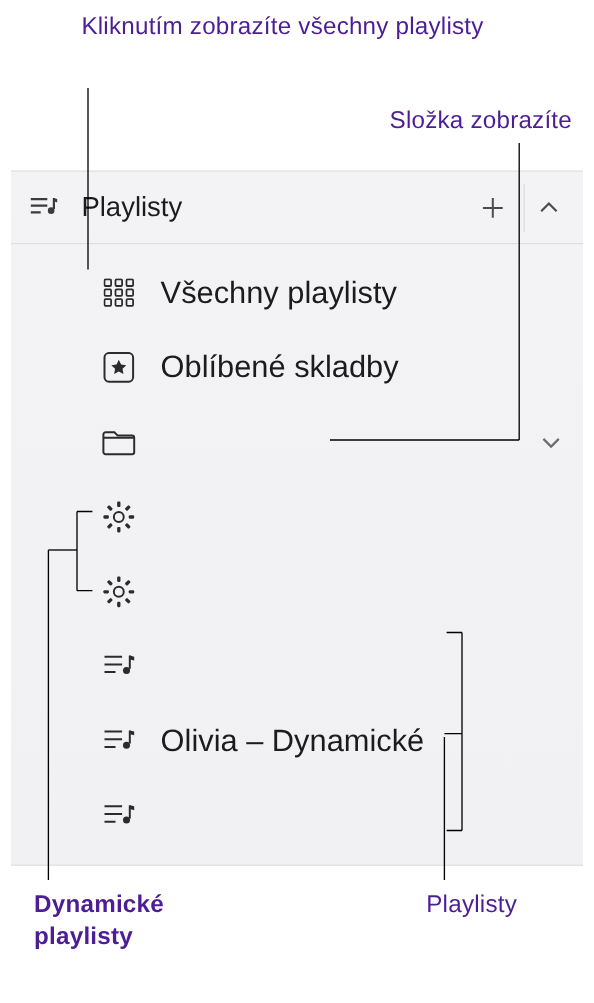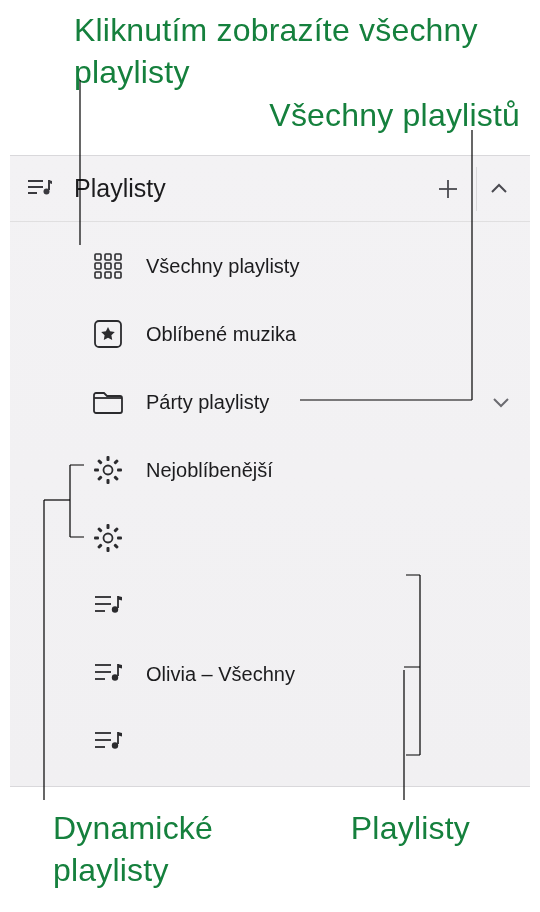--- a/index.html
+++ b/index.html
@@ -7,23 +7,23 @@
     width: 540px;
     height: 912px;
     font-family: -apple-system, BlinkMacSystemFont, "Helvetica Neue", Arial, sans-serif;
     background: #fff;
     position: relative;
     color: #000;
   }
 
   .callout {
     position: absolute;
-    font-size: 32px;
+    font-size: 22px;
     line-height: 1.3;
-    color: #15803d;
+    color: #4c1d95;
     letter-spacing: 0.2px;
   }
 
   .panel {
     position: absolute;
     left: 10px;
     right: 10px;
     top: 155px;
     height: 632px;
     background: linear-gradient(180deg,#f3f2f4 0%, #f1f0f2 100%);
@@ -67,21 +67,21 @@
     position:relative;
   }
   .item .icon {
     position:absolute;
     left: 78px;
     width: 40px;
     display:flex; align-items:center; justify-content:center;
     color:#2b2b2e;
   }
   .item .label {
-    font-size: 20px;
+    font-size: 28px;
     color:#1c1c1e;
     padding-left: 58px;
   }
   .item .disc {
     position:absolute;
     right: 20px;
     display:flex; align-items:center; justify-content:center;
     color:#6b6b70;
   }
 
@@ -92,22 +92,22 @@
     position:absolute;
     left:0; top:0;
     width:540px; height:912px;
     pointer-events:none;
   }
 </style>
 </head>
 <body>
 
 <div class="callout" style="left:74px; top:10px;">Kliknutím zobrazíte všechny playlisty</div>
-<div class="callout" style="right:20px; top:95px; text-align:right;">Všechny playlistů</div>
-<div class="callout" style="left:53px; top:808px;">
+<div class="callout" style="right:20px; top:95px; text-align:right;">Složka zobrazíte</div>
+<div class="callout" style="left:31px; top:808px;font-weight:bold;">
   <span>Dynamické</span><br>
   <span>playlisty</span>
 </div>
 <div class="callout" style="right:70px; top:808px; text-align:right;">Playlisty</div>
 
 <div class="panel">
 
   <div class="header-row">
     <span class="header-icon">
       <svg width="26" height="22" viewBox="0 0 26 22" fill="none" stroke="currentColor" stroke-width="2">
@@ -152,31 +152,30 @@
       <span class="label">Všechny playlisty</span>
     </div>
 
     <div class="item">
       <span class="icon">
         <svg width="30" height="30" viewBox="0 0 30 30" stroke="#2b2b2e" stroke-width="1.8" fill="none">
           <rect x="2" y="2" width="26" height="26" rx="4"></rect>
           <path d="M15 8 l2.1 4.3 4.7 0.7 -3.4 3.3 0.8 4.7 -4.2 -2.2 -4.2 2.2 0.8 -4.7 -3.4 -3.3 4.7 -0.7 z" fill="#2b2b2e" stroke="none"></path>
         </svg>
       </span>
-      <span class="label">Oblíbené muzika</span>
+      <span class="label">Oblíbené skladby</span>
     </div>
 
     <div class="item">
       <span class="icon">
         <svg width="32" height="26" viewBox="0 0 32 26" stroke="#2b2b2e" stroke-width="1.8" fill="none">
           <path d="M2 6 a2 2 0 0 1 2 -2 h8 l3 3 h13 a2 2 0 0 1 2 2 v13 a2 2 0 0 1 -2 2 h-24 a2 2 0 0 1 -2 -2 z"></path>
           <line x1="2" y1="9" x2="30" y2="9"></line>
         </svg>
       </span>
-      <span class="label">Párty playlisty</span>
       <span class="disc">
         <svg width="18" height="12" viewBox="0 0 18 12" fill="none" stroke="#6b6b70" stroke-width="2">
           <polyline points="2,3 9,10 16,3"></polyline>
         </svg>
       </span>
     </div>
 
     <div class="item">
       <span class="icon">
         <svg width="30" height="30" viewBox="0 0 30 30" stroke="#2b2b2e" stroke-width="1.8" fill="none">
@@ -186,21 +185,20 @@
             <rect x="13.5" y="24" width="3" height="5" rx="1" fill="#2b2b2e" stroke="none"></rect>
             <rect x="1" y="13.5" width="5" height="3" rx="1" fill="#2b2b2e" stroke="none"></rect>
             <rect x="24" y="13.5" width="5" height="3" rx="1" fill="#2b2b2e" stroke="none"></rect>
             <rect x="13.5" y="1" width="3" height="5" rx="1" fill="#2b2b2e" stroke="none" transform="rotate(45 15 15)"></rect>
             <rect x="13.5" y="24" width="3" height="5" rx="1" fill="#2b2b2e" stroke="none" transform="rotate(45 15 15)"></rect>
             <rect x="1" y="13.5" width="5" height="3" rx="1" fill="#2b2b2e" stroke="none" transform="rotate(45 15 15)"></rect>
             <rect x="24" y="13.5" width="5" height="3" rx="1" fill="#2b2b2e" stroke="none" transform="rotate(45 15 15)"></rect>
           </g>
         </svg>
       </span>
-      <span class="label">Nejoblíbenější</span>
     </div>
 
     <div class="item">
       <span class="icon">
         <svg width="30" height="30" viewBox="0 0 30 30" stroke="#2b2b2e" stroke-width="1.8" fill="none">
           <circle cx="15" cy="15" r="4.5"></circle>
           <g>
             <rect x="13.5" y="1" width="3" height="5" rx="1" fill="#2b2b2e" stroke="none"></rect>
             <rect x="13.5" y="24" width="3" height="5" rx="1" fill="#2b2b2e" stroke="none"></rect>
             <rect x="1" y="13.5" width="5" height="3" rx="1" fill="#2b2b2e" stroke="none"></rect>
@@ -231,21 +229,21 @@
       <span class="icon">
         <svg width="30" height="26" viewBox="0 0 30 26" stroke="#2b2b2e" stroke-width="1.8" fill="none">
           <line x1="2" y1="4" x2="18" y2="4"></line>
           <line x1="2" y1="11" x2="18" y2="11"></line>
           <line x1="2" y1="18" x2="12" y2="18"></line>
           <path d="M25 3 v12"></path>
           <circle cx="22" cy="16.5" r="3.2" fill="#2b2b2e" stroke="none"></circle>
           <path d="M25 3 l4 1 v3.5 l-4 -1" fill="#2b2b2e" stroke="none"></path>
         </svg>
       </span>
-      <span class="label">Olivia – Všechny</span>
+      <span class="label">Olivia – Dynamické</span>
     </div>
 
     <div class="item">
       <span class="icon">
         <svg width="30" height="26" viewBox="0 0 30 26" stroke="#2b2b2e" stroke-width="1.8" fill="none">
           <line x1="2" y1="4" x2="18" y2="4"></line>
           <line x1="2" y1="11" x2="18" y2="11"></line>
           <line x1="2" y1="18" x2="12" y2="18"></line>
           <path d="M25 3 v12"></path>
           <circle cx="22" cy="16.5" r="3.2" fill="#2b2b2e" stroke="none"></circle>

